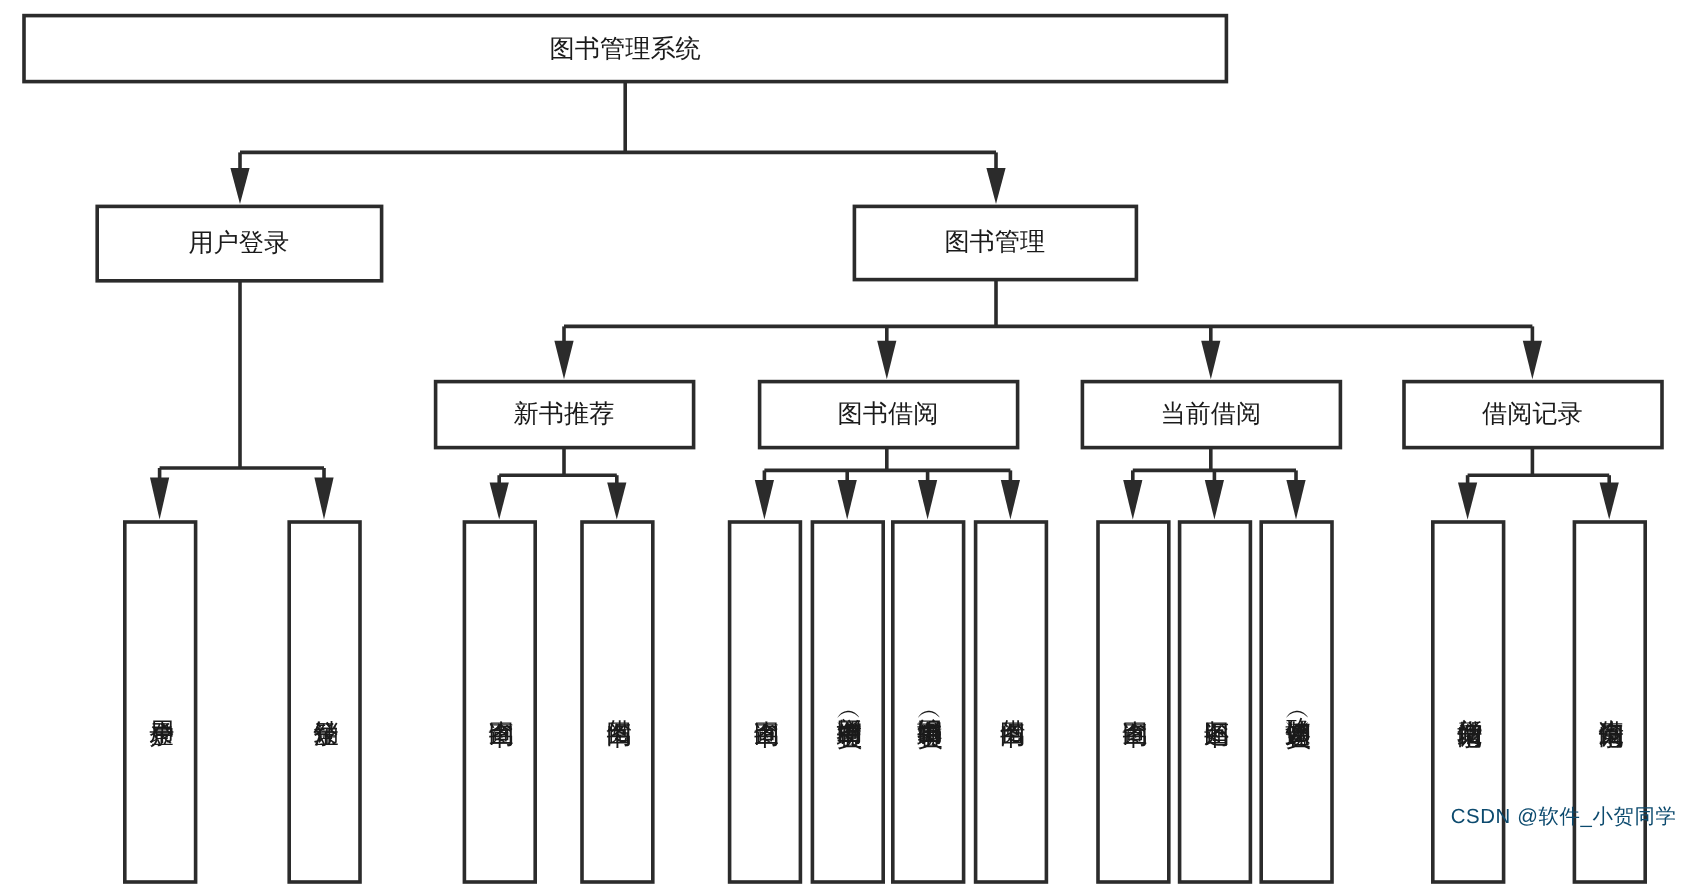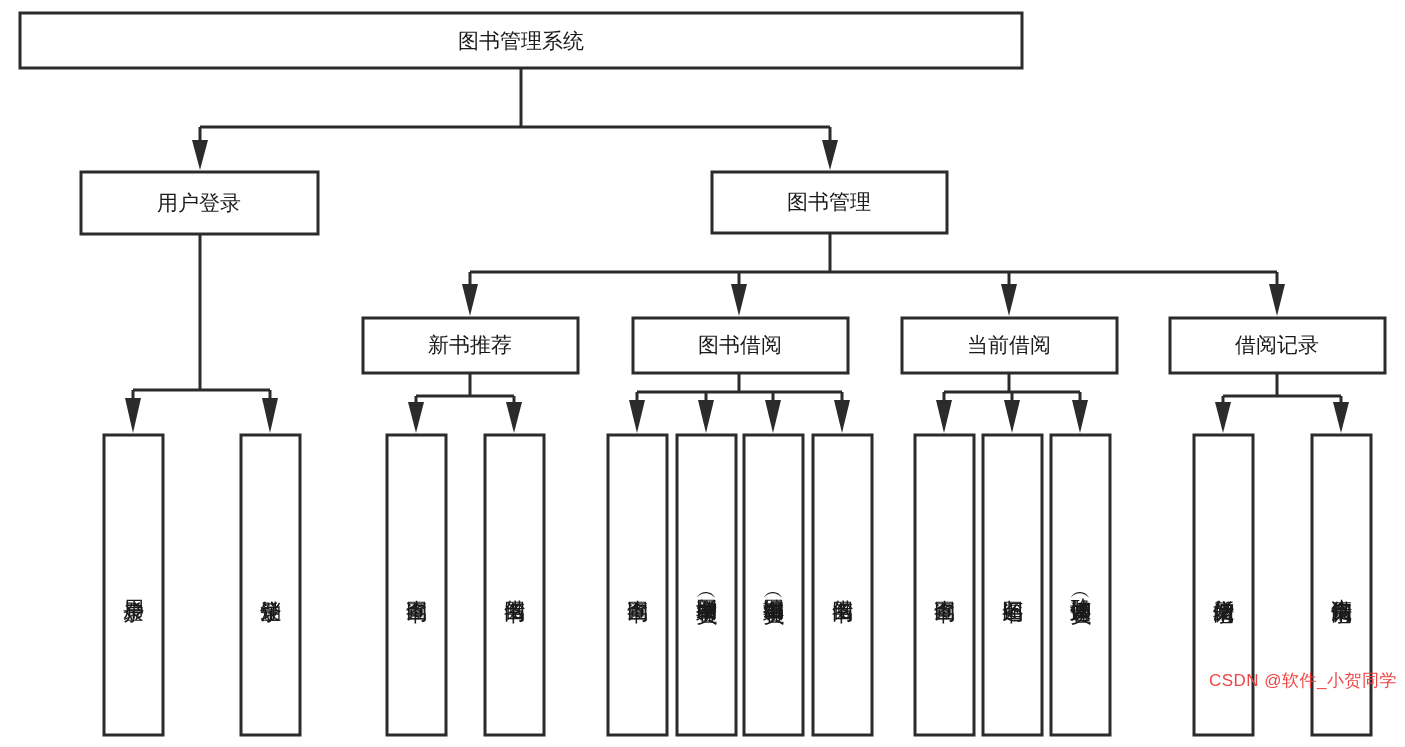--- a/index.html
+++ b/index.html
@@ -64,21 +64,21 @@
     align-items: center;
     justify-content: center;
     pointer-events: none;
   }
   #watermark {
     position: absolute;
     right: 8px;
     bottom: 6px;
     font-family: "Liberation Sans", "DejaVu Sans", sans-serif;
     font-size: 17px;
-    color: #ef4444;
+    color: #0c4a6e;
     letter-spacing: 0.5px;
     white-space: nowrap;
   }
 </style>
 </head>
 <body>
 
 <div id="diagram-root">
 
   <svg id="tree-svg" viewBox="0 0 1405 747">

